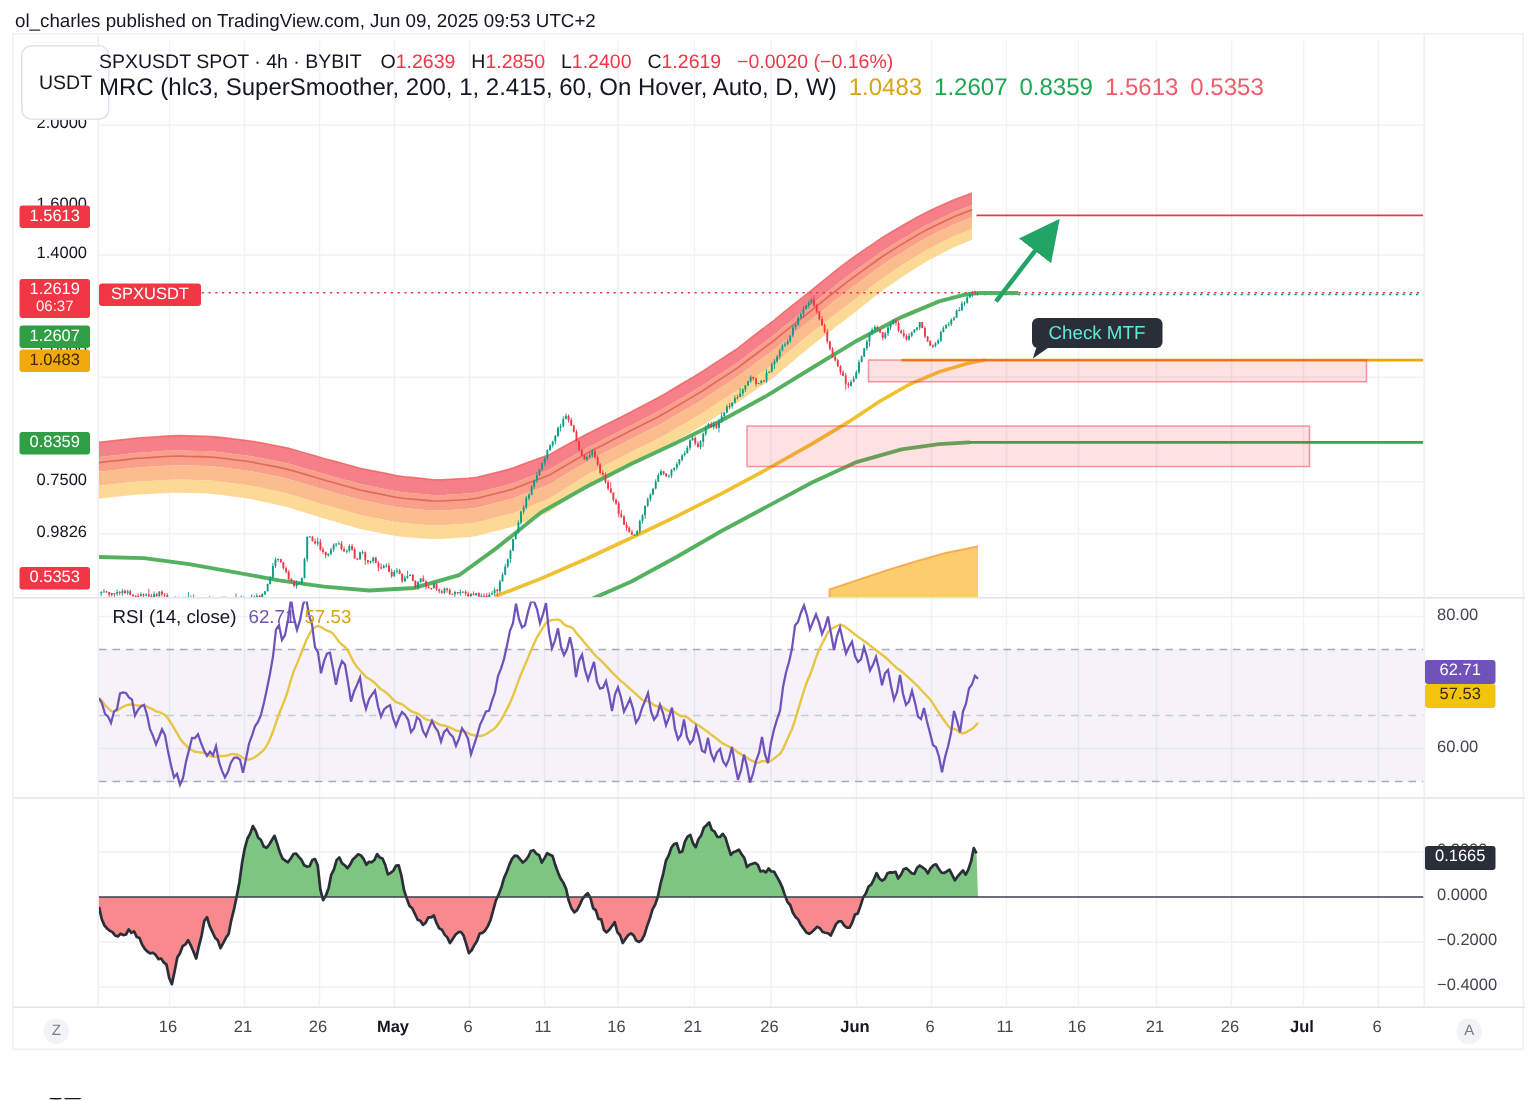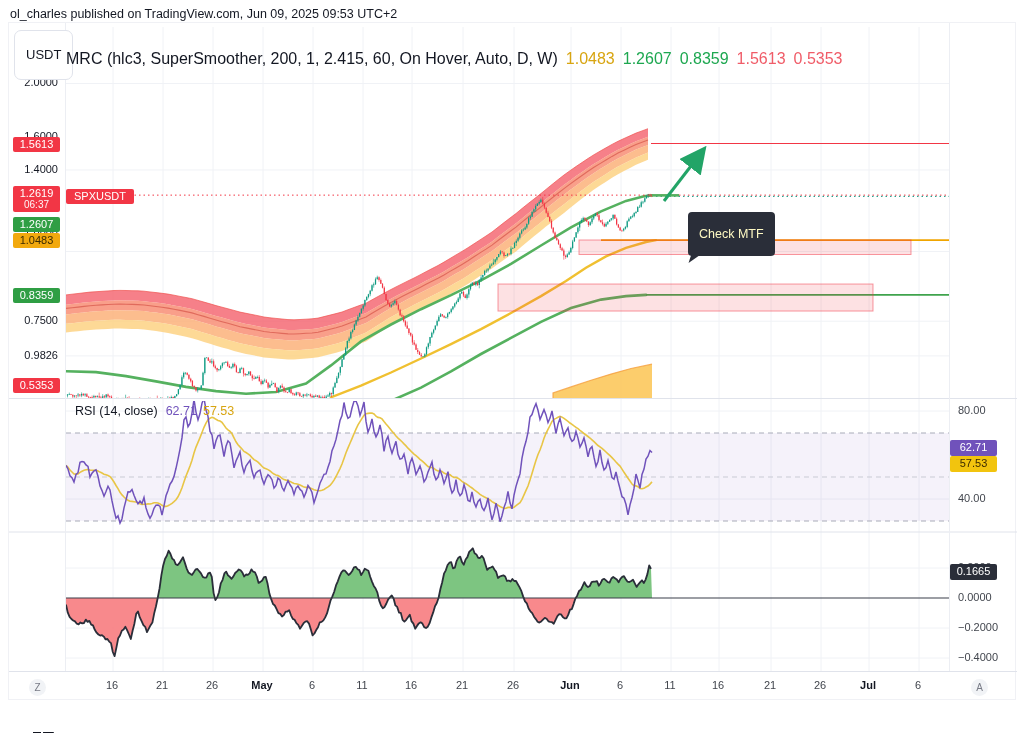--- a/index.html
+++ b/index.html
@@ -18,22 +18,22 @@
   .leg2 .t{margin-right:8px;}
   .leg2 span.mv{margin-right:8px;}
   .ylab{position:absolute;width:50px;text-align:right;font-size:11px;color:#131722;z-index:3;}
   .rlab{position:absolute;text-align:left;font-size:11px;color:#42464e;z-index:3;}
   .badge{position:absolute;left:13px;width:47px;border-radius:2px;text-align:center;
     font-size:11px;line-height:15px;z-index:4;}
   .badge .sub{font-size:10px;line-height:11px;opacity:.95;margin-top:-2px;padding-bottom:2px;}
   .rbadge{position:absolute;left:950px;width:47px;border-radius:2px;text-align:center;font-size:11px;line-height:15.5px;z-index:4;}
   .symtag{position:absolute;left:66px;top:189px;background:#f23645;color:#fff;font-size:11px;
     line-height:15px;padding:0 8px;border-radius:2px;z-index:4;}
-  .tooltip{position:absolute;left:688px;top:212px;background:#2a2e39;color:#fef9c3;font-size:12.5px;
-    padding:15px 11px;border-radius:4px;z-index:6;}
+  .tooltip{position:absolute;left:688px;top:212px;background:#2a2e39;color:#5eead4;font-size:12.5px;
+    padding:3px 11px;border-radius:4px;z-index:6;}
   .tooltip:after{content:"";position:absolute;left:2px;bottom:-7px;width:0;height:0;
     border-top:9px solid #2a2e39;border-right:10px solid transparent;transform:skewX(-18deg);}
   .ttick{position:absolute;top:679px;width:44px;margin-left:-22px;text-align:center;font-size:11px;color:#41454d;z-index:3;}
   .ttick.b{font-weight:bold;color:#131722;}
   .circ{position:absolute;top:679px;width:17px;height:17px;margin-left:-9px;border-radius:50%;
     background:#f1f3f6;color:#787b86;font-size:10px;line-height:17px;text-align:center;z-index:3;}
   .ptitle{position:absolute;font-size:12.5px;z-index:5;white-space:nowrap;}
   .ptitle .pv1{color:#7052bb;margin-left:8px;}
   .ptitle .pv2{color:#d8a511;margin-left:6px;}
   .ptitle .pvg{color:#41454d;margin-left:8px;}
@@ -139,20 +139,28 @@
         <line x1="8" y1="397.5" x2="1016" y2="397.5" stroke="#e0e3eb" stroke-width="1"></line>
         <line x1="8" y1="531" x2="1016" y2="531" stroke="#e0e3eb" stroke-width="1"></line>
         <line x1="8" y1="670.5" x2="1016" y2="670.5" stroke="#e0e3eb" stroke-width="1"></line>
         <line x1="64.5" y1="22" x2="64.5" y2="670" stroke="#eceef3" stroke-width="1"></line>
         <line x1="948.5" y1="22" x2="948.5" y2="670" stroke="#eceef3" stroke-width="1"></line>
       </svg>
   </div>
 
   <div class="usdt-btn">USDT</div>
 
+  <div class="leg1">
+    <span class="l t">SPXUSDT SPOT · 4h · BYBIT</span>
+    <span class="l">O</span><span class="v">1.2639</span>
+    <span class="l">H</span><span class="v">1.2850</span>
+    <span class="l">L</span><span class="v">1.2400</span>
+    <span class="l">C</span><span class="v">1.2619</span>
+    <span class="v">−0.0020 (−0.16%)</span>
+  </div>
   <div class="leg2">
     <span class="l t">MRC (hlc3, SuperSmoother, 200, 1, 2.415, 60, On Hover, Auto, D, W)</span><span id="mrc-values"><span class="mv" style="color: rgb(216, 165, 17);">1.0483</span><span class="mv" style="color: rgb(29, 167, 80);">1.2607</span><span class="mv" style="color: rgb(29, 167, 80);">0.8359</span><span class="mv" style="color: rgb(240, 92, 104);">1.5613</span><span class="mv" style="color: rgb(240, 92, 104);">0.5353</span></span>
   </div>
 
   <div id="y-labels">
       <div class="ylab" style="left: 8px; top: 76px; z-index: 3;">2.0000</div>
       <div class="ylab" style="left: 8px; top: 130px; z-index: 1;">1.6000</div>
       <div class="ylab" style="left: 8px; top: 163px; z-index: 3;">1.4000</div>
       <div class="ylab" style="left: 8px; top: 228px; z-index: 3;">1.0000</div>
       <div class="ylab" style="left: 8px; top: 314px; z-index: 3;">0.7500</div>
@@ -169,21 +177,21 @@
   <div class="symtag">SPXUSDT</div>
 
   <div class="tooltip">Check MTF</div>
 
   <div class="ptitle" style="left:75px;top:404px;">
     <span>RSI (14, close)</span><span class="pv1">62.71</span><span class="pv2">57.53</span>
   </div>
 
   <div id="r-labels">
       <div class="rlab" style="left: 958px; top: 404px;">80.00</div>
-      <div class="rlab" style="left: 958px; top: 492px;">40.00</div>
+      <div class="rlab" style="left: 958px; top: 492px;">60.00</div>
       <div class="rlab" style="left: 958px; top: 561px;">0.2000</div>
       <div class="rlab" style="left: 958px; top: 591px;">0.0000</div>
       <div class="rlab" style="left: 958px; top: 621px;">−0.2000</div>
       <div class="rlab" style="left: 958px; top: 651px;">−0.4000</div>
     </div>
   <div id="r-badges">
       <div class="rbadge" style="top: 440px; background: rgb(112, 82, 187); color: rgb(255, 255, 255);">62.71</div>
       <div class="rbadge" style="top: 456px; background: rgb(242, 196, 14); color: rgb(60, 43, 0);">57.53</div>
       <div class="rbadge" style="top: 564px; background: rgb(42, 46, 57); color: rgb(255, 255, 255);">0.1665</div>
     </div>

